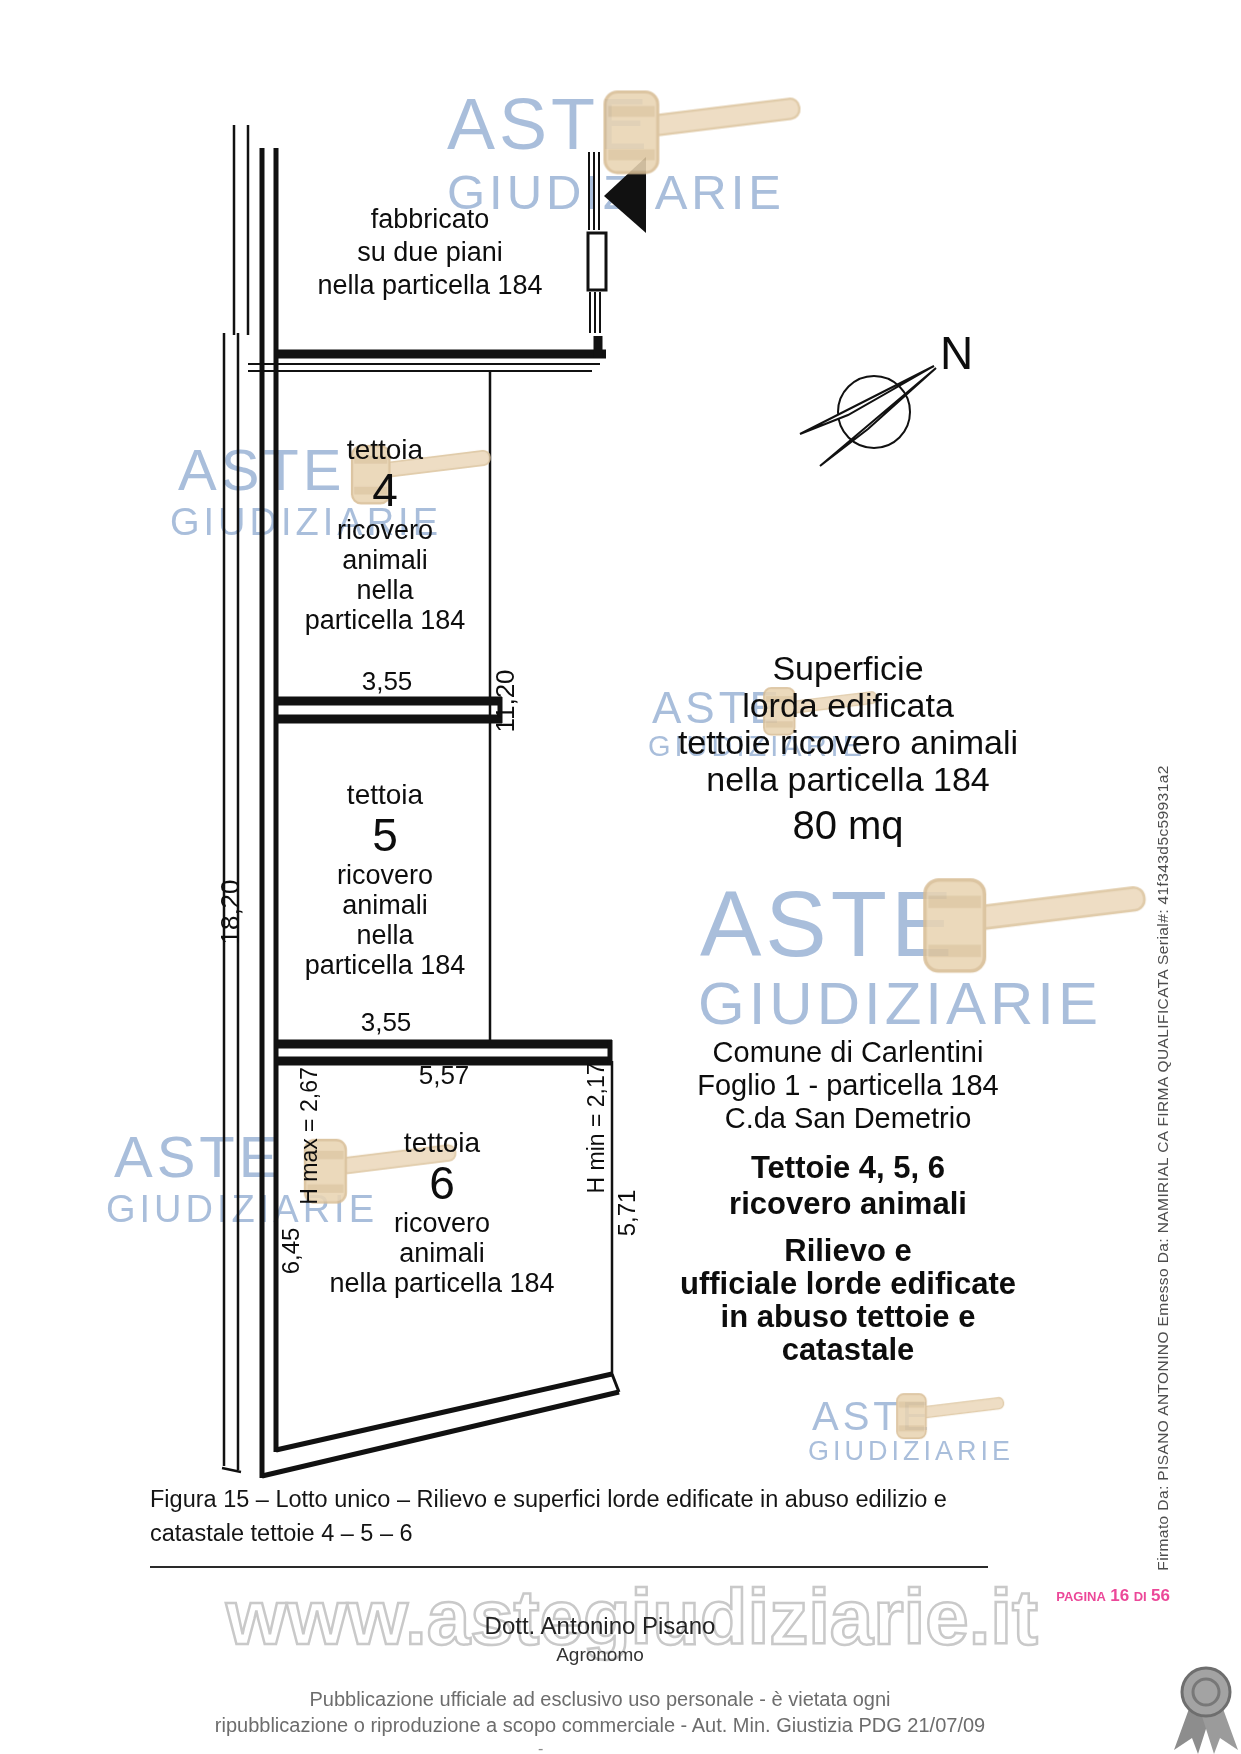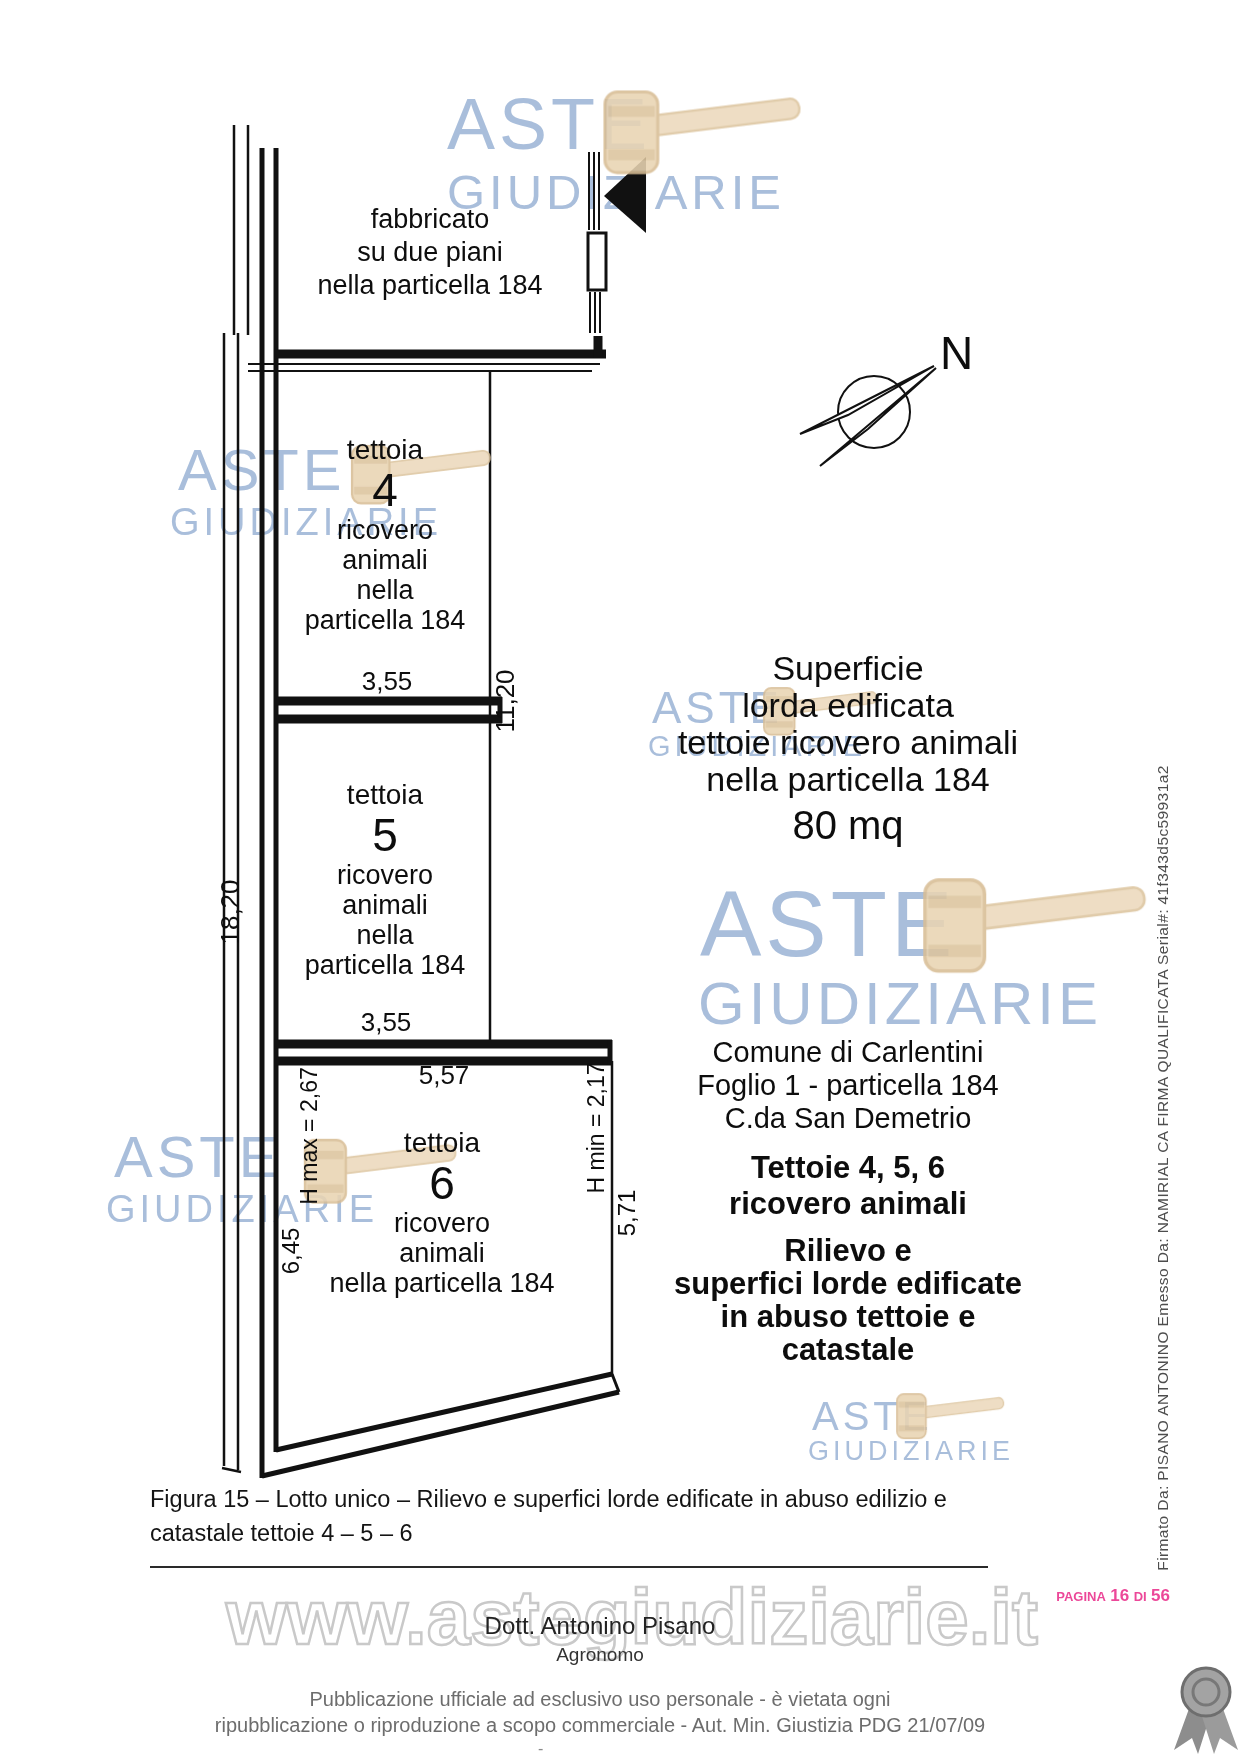--- a/index.html
+++ b/index.html
@@ -185,21 +185,21 @@
     <div>C.da San Demetrio</div>
   </div>
 
   <div class="blk" style="left:618px;top:1150px;width:460px;font-size:31px;line-height:36px;font-weight:700;">
     <div>Tettoie 4, 5, 6</div>
     <div>ricovero animali</div>
   </div>
 
   <div class="blk" style="left:618px;top:1234px;width:460px;font-size:31px;line-height:33px;font-weight:700;">
     <div>Rilievo e</div>
-    <div>superfici lorde edificate</div>
+    <div>ufficiale lorde edificate</div>
     <div>in abuso tettoie e</div>
     <div>catastale</div>
   </div>
 
   <div class="abs" style="left:150px;top:1482px;width:940px;z-index:3;">
     <div class="cap-line">Figura 15 – Lotto unico – Rilievo e superfici lorde edificate in abuso edilizio e</div>
     <div class="cap-line">catastale tettoie 4 – 5 – 6</div>
   </div>
 
   <div class="rule"></div>

